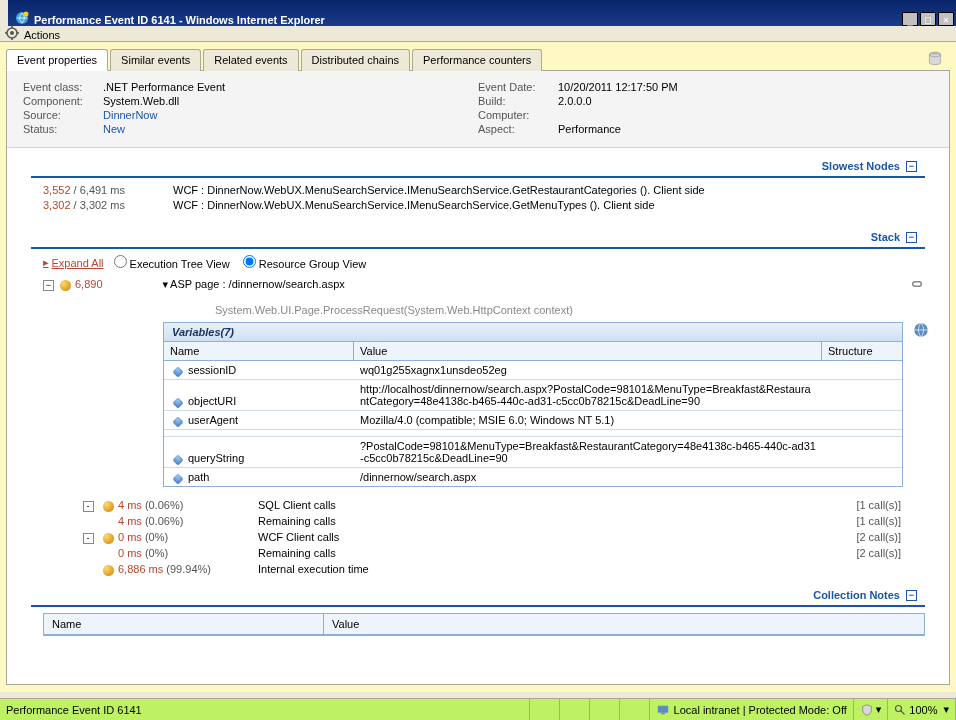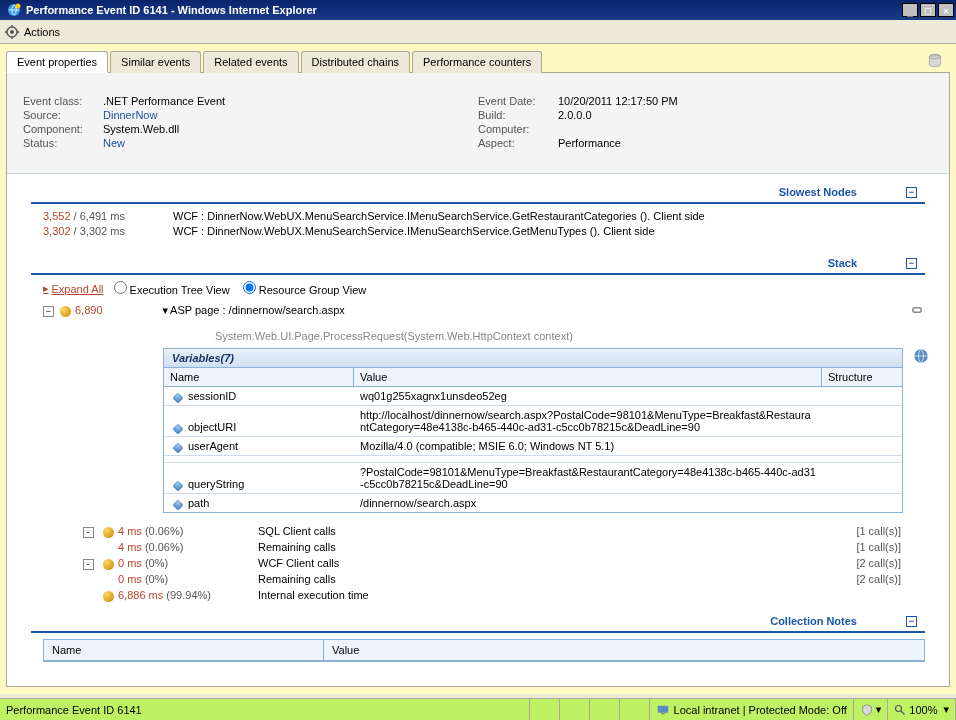--- a/index.html
+++ b/index.html
@@ -1,36 +1,36 @@
 <!DOCTYPE html>
 <html><head>
 <meta charset="utf-8">
 <style>
 * { box-sizing: border-box; margin: 0; padding: 0; font-family: Tahoma, Arial, sans-serif; font-size: 11px; }
 body { background: #ece9d8; width: 956px; height: 720px; overflow: hidden; }
-.titlebar { background: linear-gradient(#08246b, #1a3b8a); color: #fff; height: 20px; display: flex; align-items: center; padding: 0 2px; }
+.titlebar { background: linear-gradient(#08246b, #1a3b8a); color: #fff; height: 26px; display: flex; align-items: flex-end; padding: 0 2px; margin-left: 8px; }
 .titlebar .ie-icon { width: 16px; height: 16px; margin: 0 4px; }
 .titlebar .title { flex: 1; font-weight: bold; }
 .titlebar .win-btn { width: 16px; height: 14px; background: #c0c0c0; border: 1px solid #000; margin-left: 2px; display: flex; align-items: center; justify-content: center; font-size: 10px; font-family: monospace; cursor: pointer; }
-.menubar { background: #ece9d8; height: 24px; display: flex; align-items: center; padding: 0 4px; border-bottom: 1px solid #aca899; }
+.menubar { background: #ece9d8; height: 16px; display: flex; align-items: flex-end; padding: 0 4px; border-bottom: 1px solid #aca899; }
 .menubar .gear { width: 16px; height: 16px; margin-right: 4px; }
 .content { background: #fef9c3; height: 650px; padding: 6px 6px 0 6px; position: relative; }
 .tabs { display: flex; border-bottom: 1px solid #aca899; position: relative; }
 .tab { padding: 4px 10px; background: #ece9d8; border: 1px solid #aca899; border-bottom: none; margin-right: 2px; cursor: pointer; position: relative; top: 1px; border-radius: 3px 3px 0 0; }
 .tab.active { background: #fff; border-bottom: 1px solid #fff; }
 .tab-right-icon { position: absolute; right: 6px; top: 2px; width: 18px; height: 18px; }
 .panel { background: #fff; border: 1px solid #aca899; border-top: none; height: 614px; overflow: hidden; position: relative; }
-.info-header { background: #f4f4f4; border-bottom: 1px solid #c8d6e8; padding: 22px 16px; display: flex; }
+.info-header { background: #f4f4f4; border-bottom: 1px solid #c8d6e8; padding: 10px 16px; display: flex; }
 .info-col { flex: 1; }
 .info-row { display: flex; margin-bottom: 2px; }
 .info-label { color: #555; width: 80px; }
 .info-val { color: #000; }
 .info-val.link { color: #1a56a8; cursor: pointer; }
 .scroll-area { height: 560px; overflow-y: scroll; padding: 0; }
-.section-header { display: flex; justify-content: flex-end; align-items: center; color: #1a56a8; font-weight: bold; border-bottom: 2px solid #1a56a8; padding: 4px 8px; margin: 8px 24px 4px 24px; gap: 43px; }
+.section-header { display: flex; justify-content: flex-end; align-items: center; color: #1a56a8; font-weight: bold; border-bottom: 2px solid #1a56a8; padding: 4px 8px; margin: 8px 24px 4px 24px; }
 .section-header .toggle { margin-left: 6px; border: 1px solid #1a56a8; width: 11px; height: 11px; display: inline-flex; align-items: center; justify-content: center; font-size: 9px; cursor: pointer; line-height: 1; }
 .slownodes { margin: 6px 24px 16px 36px; }
 .sn-row { display: flex; margin-bottom: 3px; }
 .sn-time { width: 130px; }
 .sn-time .t1 { color: #b8452d; }
 .sn-time .t2 { color: #555; }
 .sn-desc { flex: 1; color: #000; }
 .expand-all { color: #b8452d; text-decoration: underline; cursor: pointer; margin-left: 36px; display: inline-flex; align-items: center; }
 .expand-all::before { content: "▸"; margin-right: 3px; text-decoration: none; display: inline-block; }
 .views { float: right; margin-right: 28px; }
@@ -120,26 +120,26 @@
   </div>
 
   <div class="panel">
     <div class="info-header">
       <div class="info-col">
         <div class="info-row">
             <span class="info-label">Event class:</span>
             <span class="info-val">.NET Performance Event</span>
           </div>
         <div class="info-row">
+            <span class="info-label">Component:</span>
+            <span class="info-val">System.Web.dll</span>
+          </div>
+        <div class="info-row">
             <span class="info-label">Source:</span>
             <span class="info-val link">DinnerNow</span>
-          </div>
-        <div class="info-row">
-            <span class="info-label">Component:</span>
-            <span class="info-val">System.Web.dll</span>
           </div>
         <div class="info-row">
             <span class="info-label">Status:</span>
             <span class="info-val link">New</span>
           </div>
       </div>
       <div class="info-col">
         <div class="info-row">
             <span class="info-label">Event Date:</span>
             <span class="info-val">10/20/2011 12:17:50 PM</span>

